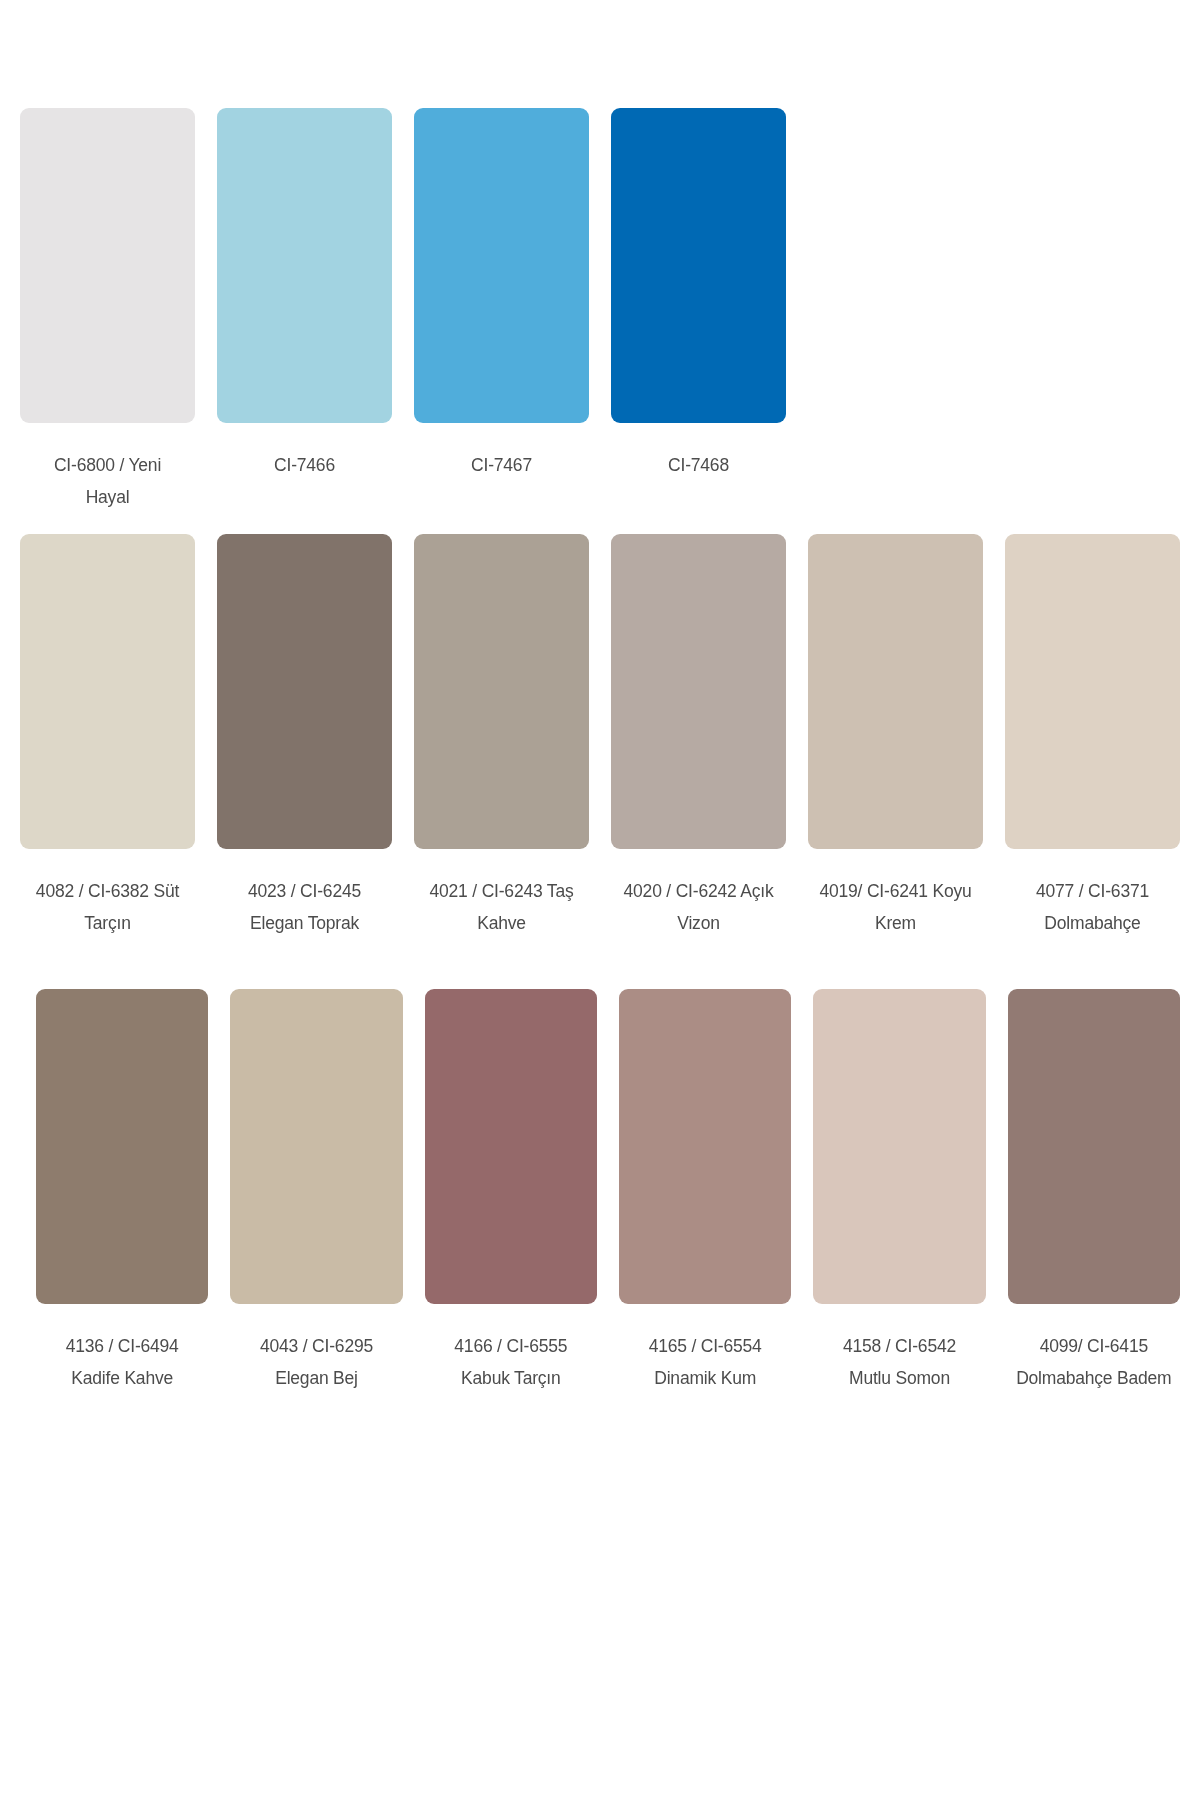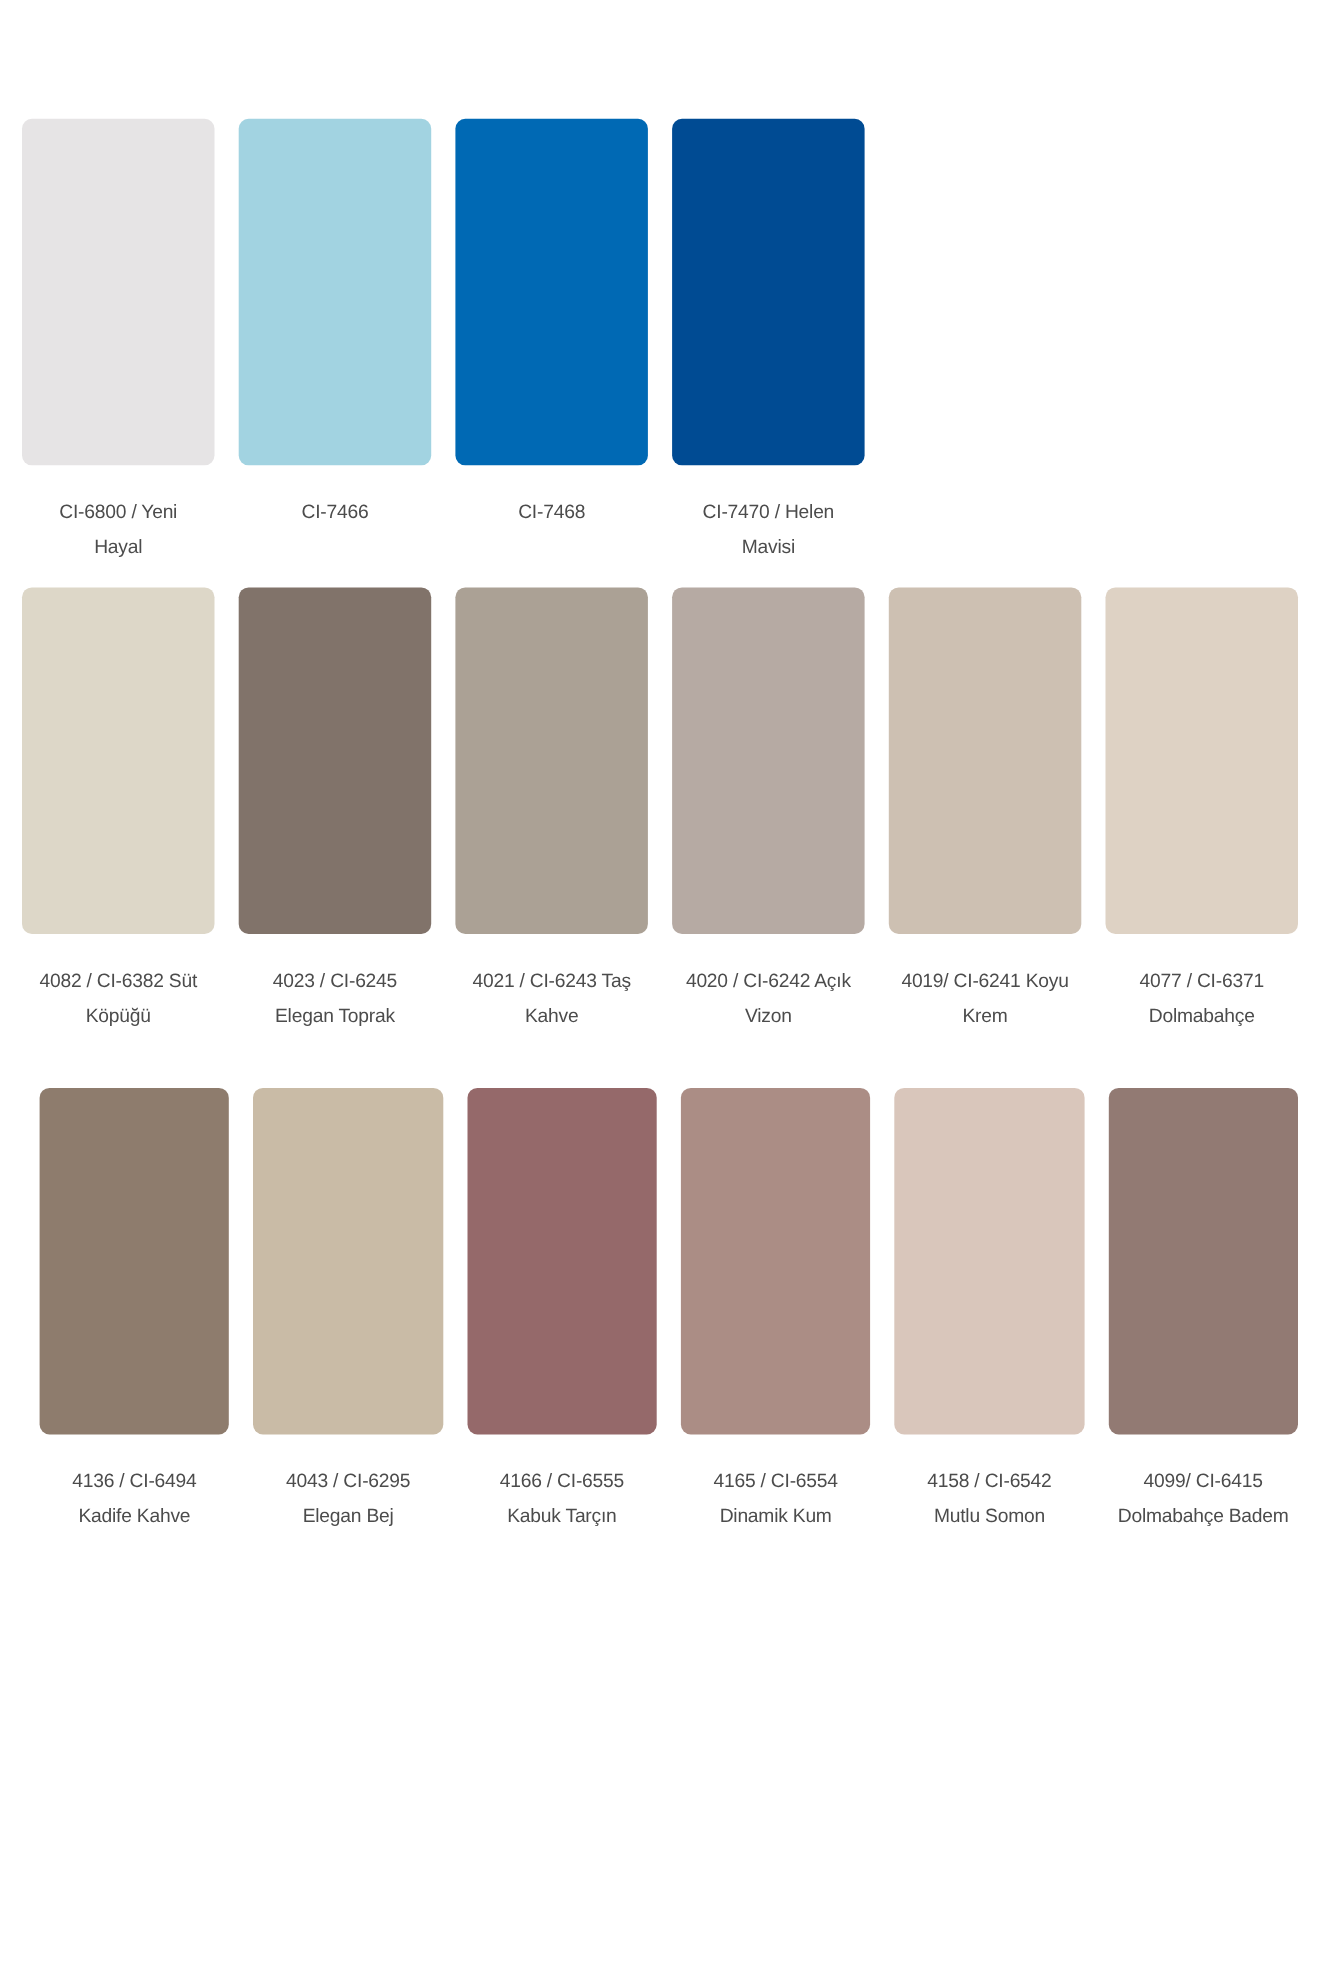--- a/index.html
+++ b/index.html
@@ -77,41 +77,41 @@
       </div>
     </div>
     <div class="swatch-cell">
       <span class="swatch-chip" style="background:#a2d3e1"></span>
       <div class="swatch-label">
         <span class="label-line">CI-7466</span>
         <span class="label-line"></span>
       </div>
     </div>
     <div class="swatch-cell">
+      <span class="swatch-chip" style="background:#50addb"></span>
+      <div class="swatch-label">
+        <span class="label-line">CI-7467</span>
+        <span class="label-line"></span>
+      </div>
+    </div>
+    <div class="swatch-cell">
       <span class="swatch-chip" style="background:#0069b4"></span>
       <div class="swatch-label">
         <span class="label-line">CI-7468</span>
         <span class="label-line"></span>
-      </div>
-    </div>
-    <div class="swatch-cell">
-      <span class="swatch-chip" style="background:#004b93"></span>
-      <div class="swatch-label">
-        <span class="label-line">CI-7470 / Helen</span>
-        <span class="label-line">Mavisi</span>
       </div>
     </div>
   </div>
 
   <div class="palette-row row-2">
     <div class="swatch-cell">
       <span class="swatch-chip" style="background:#ddd7c8"></span>
       <div class="swatch-label">
         <span class="label-line">4082 / CI-6382 Süt</span>
-        <span class="label-line">Köpüğü</span>
+        <span class="label-line">Tarçın</span>
       </div>
     </div>
     <div class="swatch-cell">
       <span class="swatch-chip" style="background:#81736a"></span>
       <div class="swatch-label">
         <span class="label-line">4023 / CI-6245</span>
         <span class="label-line">Elegan Toprak</span>
       </div>
     </div>
     <div class="swatch-cell">

